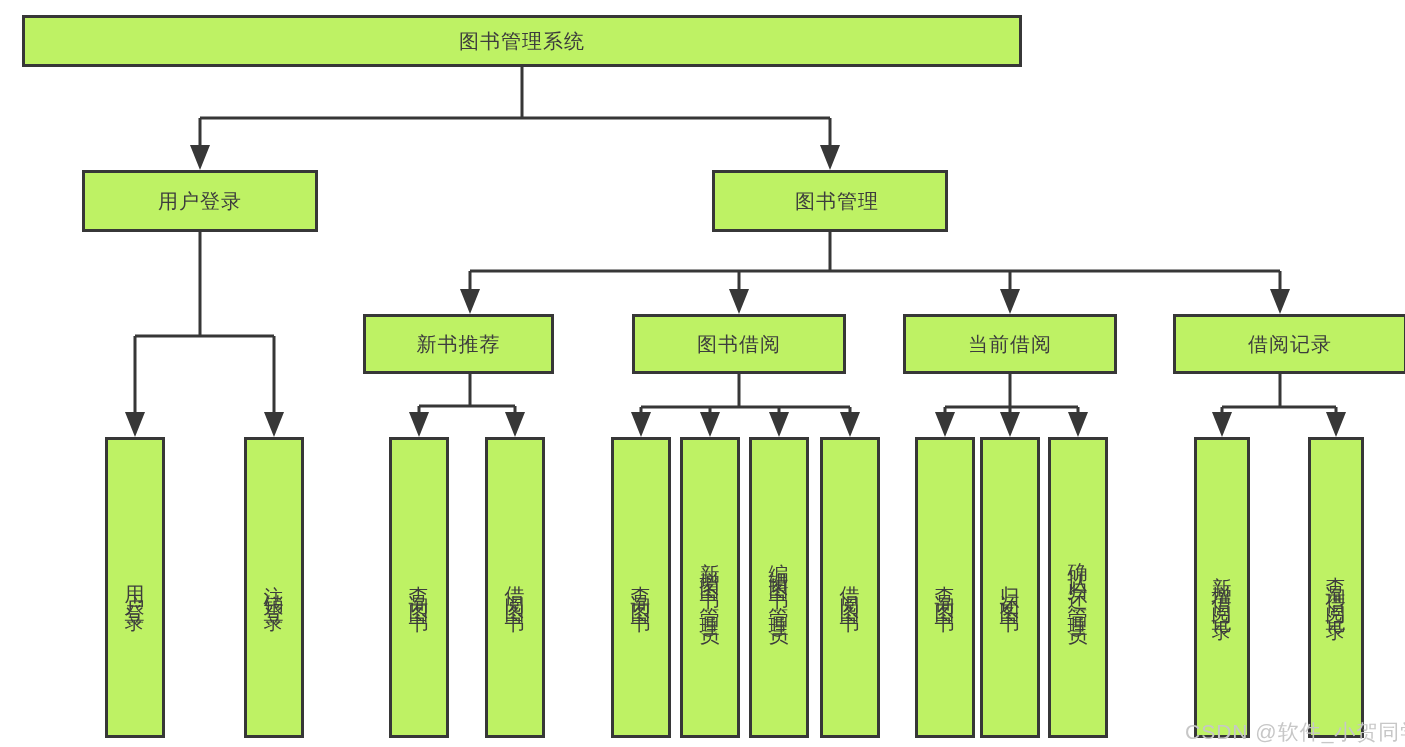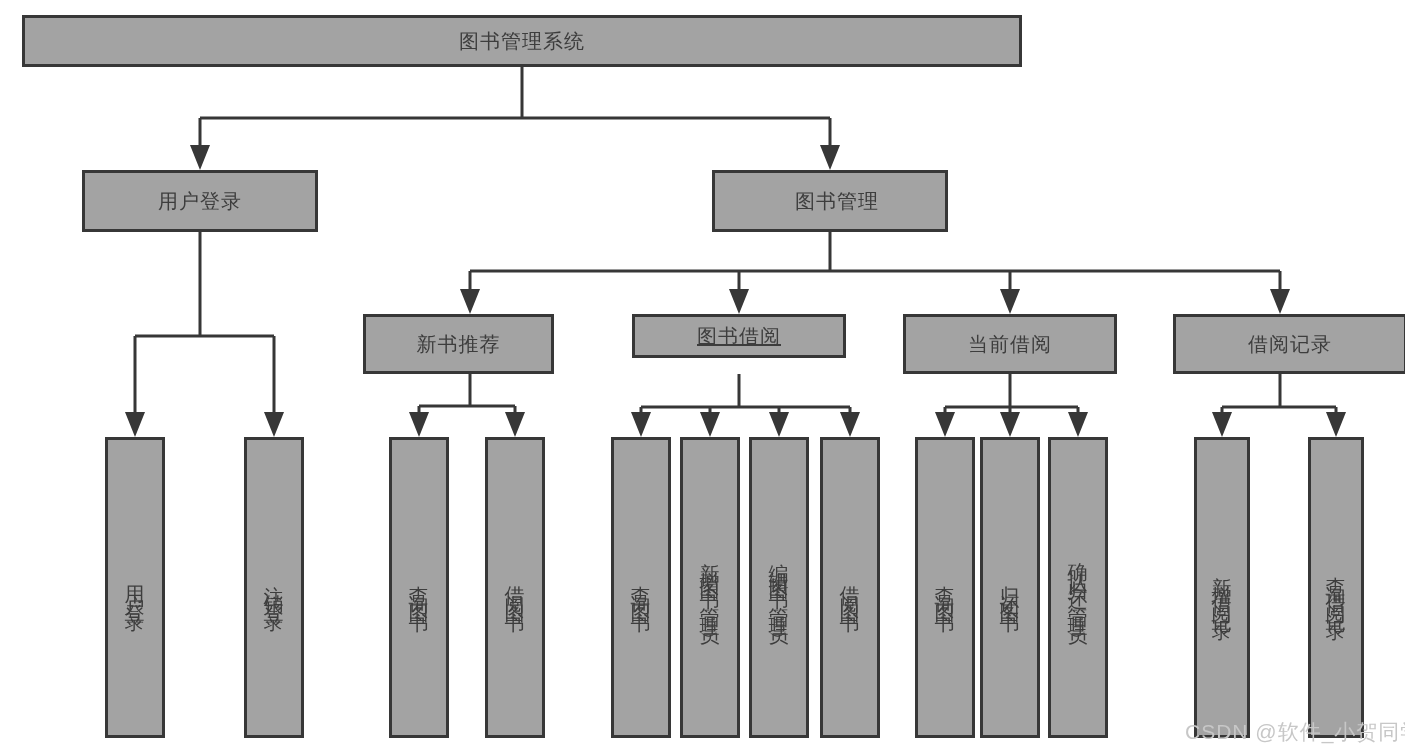--- a/index.html
+++ b/index.html
@@ -15,21 +15,21 @@
     height: 747px;
     background: #ffffff;
   }
   #connectors {
     position: absolute;
     left: 0; top: 0;
     width: 1405px; height: 747px;
   }
   .node {
     position: absolute;
-    background: #a3a3a3;
+    background: #bef264;
     border: 3px solid #373737;
     display: flex;
     align-items: center;
     justify-content: center;
     color: #3d3d3d;
     font-size: 20px;
     letter-spacing: 1px;
     text-align: center;
   }
   .leaf .vtext {
@@ -38,21 +38,21 @@
     letter-spacing: 9px;
     line-height: 1;
     font-size: 20px;
     color: #3d3d3d;
   }
   
   .n-root        { left: 22px;   top: 15px;  width: 1000px; height: 52px; }
   .n-user-login  { left: 82px;   top: 170px; width: 236px;  height: 62px; }
   .n-book-mgmt   { left: 712px;  top: 170px; width: 236px;  height: 62px; padding-left: 14px; }
   .n-recommend   { left: 363px;  top: 314px; width: 191px;  height: 60px; }
-  .n-borrow      { left: 632px;  top: 314px; width: 214px;  height: 44px; text-decoration: underline; }
+  .n-borrow      { left: 632px;  top: 314px; width: 214px;  height: 60px; }
   .n-current     { left: 903px;  top: 314px; width: 214px;  height: 60px; text-align: center; }
   .n-records     { left: 1173px; top: 314px; width: 234px;  height: 60px; }
 
   .leaf { top: 437px; height: 301px; width: 60px; }
   .l-1  { left: 105px; }
   .l-2  { left: 244px; }
   .l-3  { left: 389px; }
   .l-4  { left: 485px; }
   .l-5  { left: 611px; }
   .l-6  { left: 680px; }

